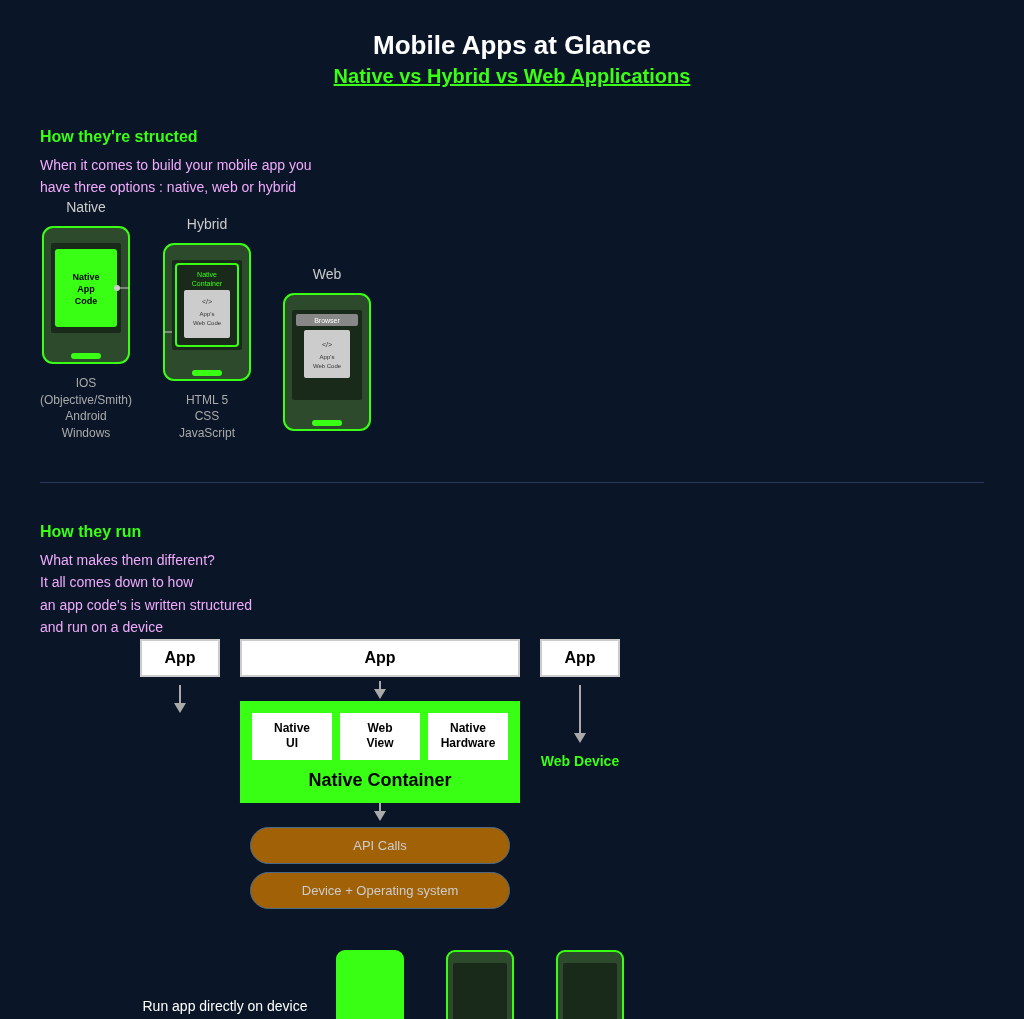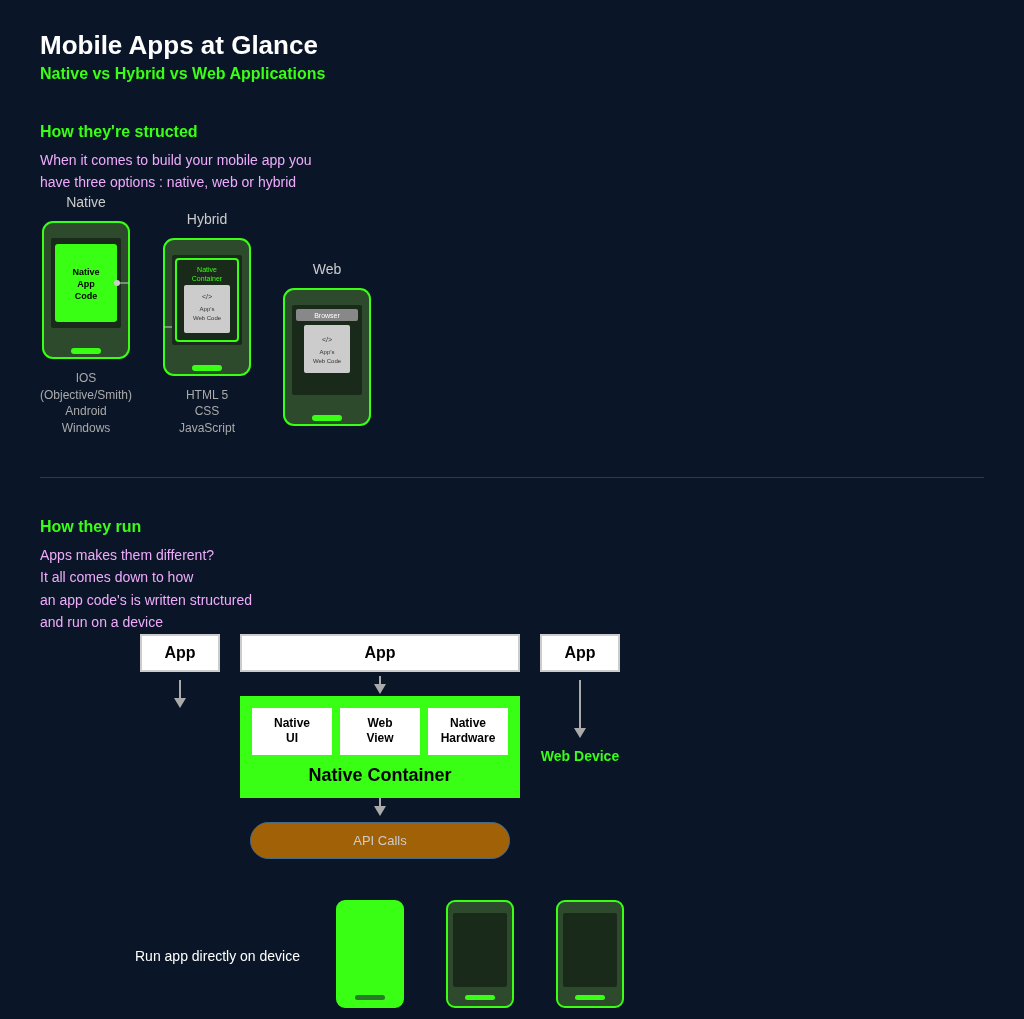--- a/index.html
+++ b/index.html
@@ -14,32 +14,33 @@
 
     .page-container {
       width: 1024px;
       min-height: 1019px;
       background: #0a1628;
       padding: 30px 40px;
     }
 
     
     .header {
-      text-align: left;
+      text-align: center;
       margin-bottom: 30px;
     }
     .header-title {
       font-size: 26px;
       font-weight: bold;
       color: #ffffff;
       margin-bottom: 4px;
     }
     .header-subtitle {
-      font-size: 16px;
+      font-size: 20px;
       color: #39ff14;
+      text-decoration: underline;
       font-weight: bold;
     }
 
     
     .divider {
       border: none;
       border-top: 1px solid #2a3a5a;
       margin: 20px 0;
     }
 
@@ -276,21 +277,21 @@
 
       </div>
     </div>
   </div>
 
   <hr class="divider">
 
   <div class="section" style="align-items: flex-start; margin-top: 10px;">
     <div class="section-left" style="padding-top: 20px;">
       <div class="section-label">How they run</div>
-      <div class="section-desc" style="white-space: pre-line;">Apps makes them different?
+      <div class="section-desc" style="white-space: pre-line;">What makes them different?
 It all comes down to how
 an app code's is written structured
 and run on a device</div>
     </div>
 
     <div class="section-right" style="flex-direction: column; align-items: center; gap: 0;">
 
       <div style="display: flex; flex-direction: row; align-items: flex-start; justify-content: center; gap: 10px; width: 680px;">
 
         <div style="display: flex; flex-direction: column; align-items: center; gap: 8px; min-width: 100px;">
@@ -335,26 +336,27 @@
             <polygon points="4,48 16,48 10,58" fill="#aaa"></polygon>
           </svg>
           <div class="web-browser-label">Web Device</div>
         </div>
 
       </div>
 
       <div style="display: flex; flex-direction: row; justify-content: center; align-items: center; margin-top: 4px; gap: 0;">
         <div style="display: flex; flex-direction: column; align-items: center; gap: 8px;">
           <div class="rounded-box">API Calls</div>
+          <div class="rounded-box">Device + Operating system</div>
         </div>
       </div>
 
       <div style="display: flex; flex-direction: row; align-items: center; margin-top: 20px; width: 680px; justify-content: center; gap: 0;">
 
-        <div style="min-width: 200px; color: #ffffff; font-size: 14px; line-height: 1.6; text-align: left; padding-right: 20px;">Run app directly
+        <div style="min-width: 200px; color: #ffffff; font-size: 14px; line-height: 1.6; text-align: center; padding-right: 20px;">Run app directly
 on device</div>
 
         <div class="bottom-phones-row" style="gap: 40px;">
 
           <div class="bottom-phone-group">
             <svg width="70" height="110" viewBox="0 0 70 110">
               <rect x="2" y="2" width="66" height="106" rx="8" ry="8" fill="#39ff14" stroke="#39ff14" stroke-width="2"></rect>
               <rect x="8" y="14" width="54" height="74" rx="2" fill="#39ff14"></rect>
               <rect x="20" y="96" width="30" height="5" rx="2.5" fill="#2a7a2a"></rect>
             </svg>

